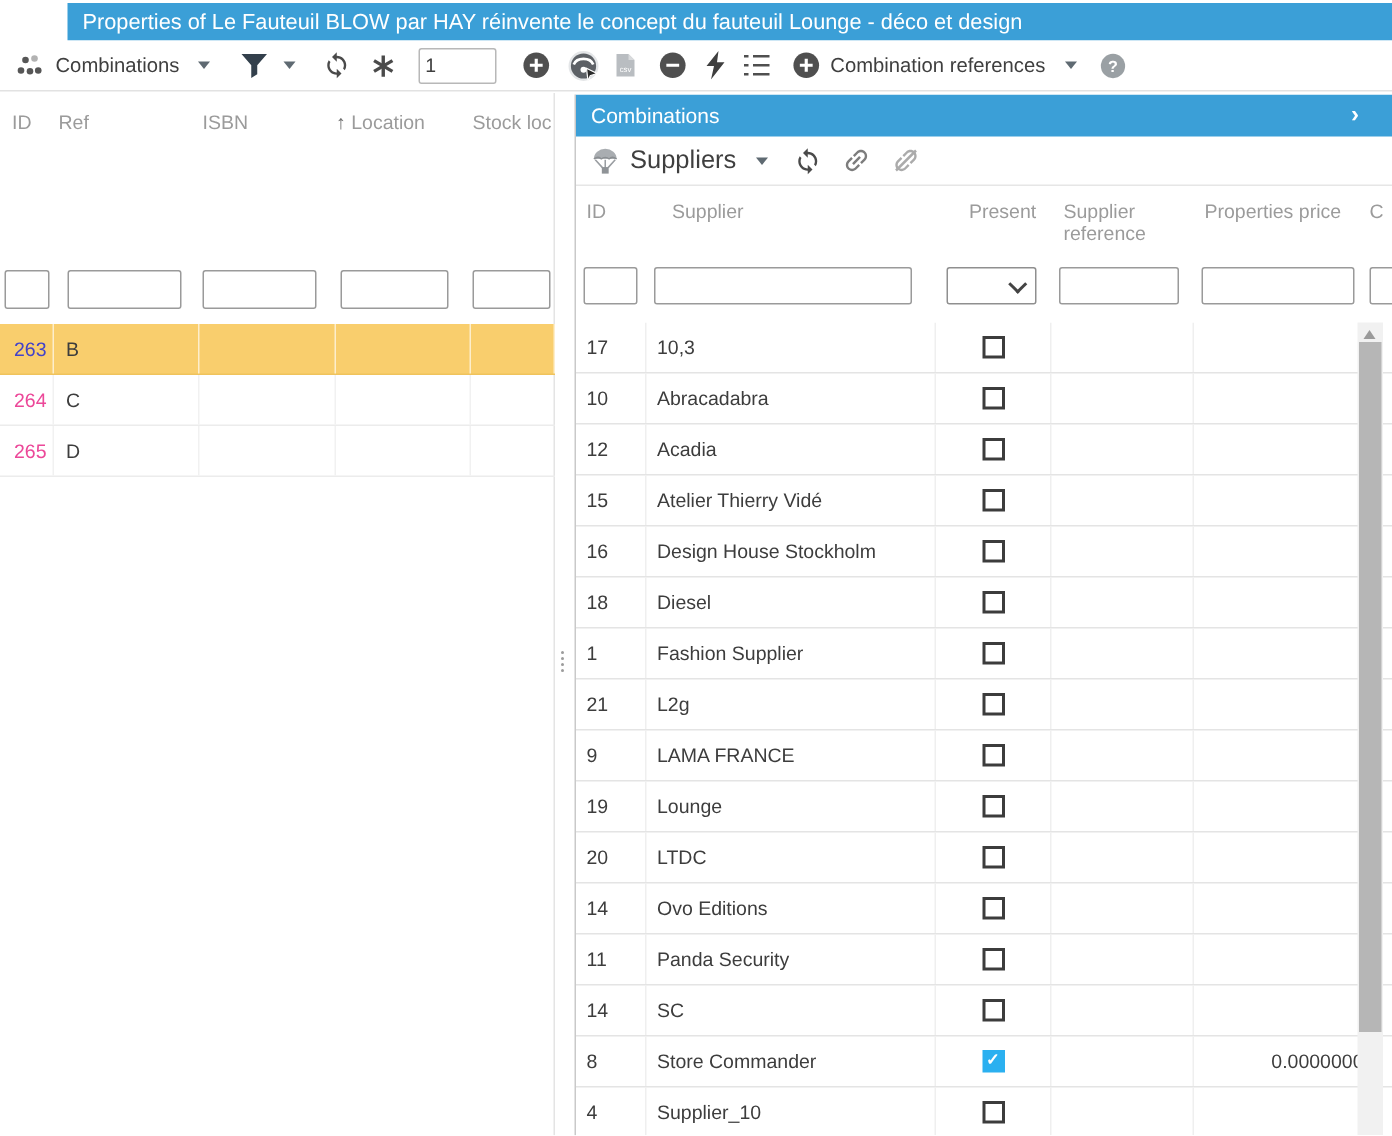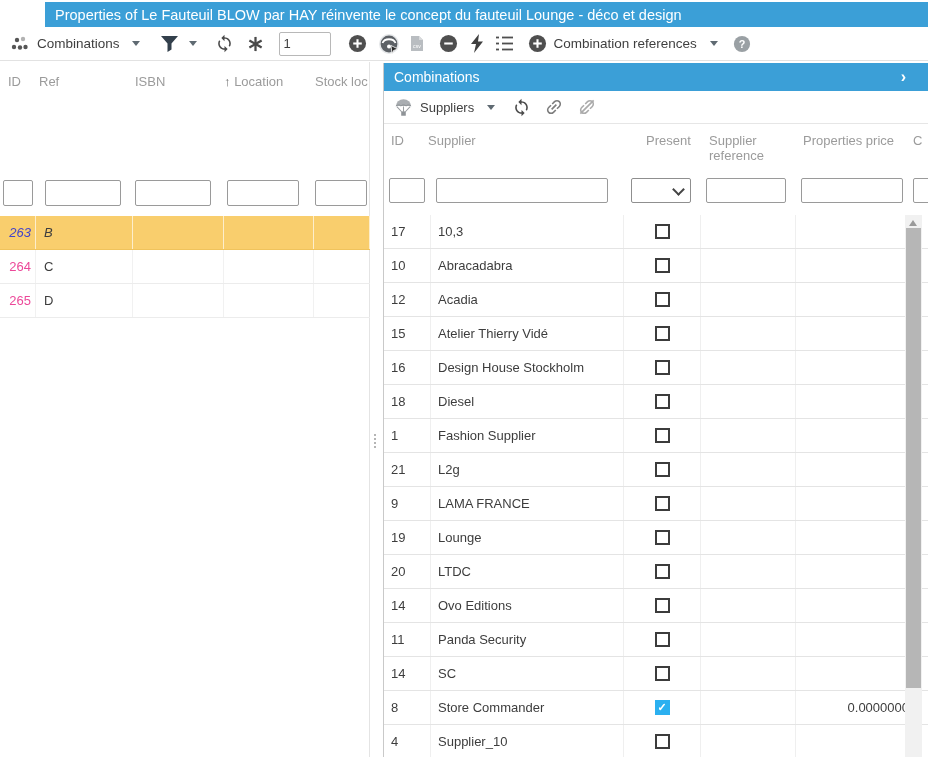--- a/index.html
+++ b/index.html
@@ -34,40 +34,40 @@
                   border-radius:2px;box-sizing:border-box;font-size:13px;padding:0 4px;
                   font-family:"Liberation Sans",sans-serif;}
   .lf1{left:3px;width:30px;}.lf2{left:45px;width:76px;}.lf3{left:135px;width:76px;}
   .lf4{left:227px;width:72px;}.lf5{left:315px;width:52px;}
   .lrows{position:absolute;top:154px;left:0;width:370px;}
   .lrow{display:flex;height:33px;line-height:33px;border-bottom:1px solid #ececec;}
   .lc{box-sizing:border-box;white-space:nowrap;overflow:hidden;border-right:1px solid #f1f1f1;}
   .lc1{width:36px;text-align:right;padding-right:4px;color:#ec4899;}
   .lc2{width:97px;padding-left:8px;color:#3d3d3d;}
   .lc3{width:91px;}.lc4{width:90px;}.lc5{flex:1;border-right:none;}
-  .lrow.sel{background:#f9ce6d;border-bottom:1px solid #f0c35c;font-style:italic;}
+  .lrow.sel{background:#f9ce6d;border-bottom:1px solid #f0c35c;}
   .lrow.sel .lc{border-right:1px solid rgba(255,255,255,.65);}
   .lrow.sel .lc1{color:#4343c9;}
 
   
   .splitter{position:absolute;top:62px;left:370px;width:13px;height:695px;background:#fff;}
   .grip{position:absolute;top:372px;left:4px;display:flex;flex-direction:column;gap:2px;}
   .grip i{width:2px;height:2px;background:#9c9c9c;border-radius:50%;}
 
   
   .rpanel{position:absolute;top:63px;left:383px;width:545px;height:694px;background:#fff;
           border-left:1px solid #c9c9c9;box-sizing:border-box;overflow:hidden;font-size:13px;}
   .rheader{height:28px;background:#3b9fd7;color:#fff;display:flex;align-items:center;
            box-sizing:border-box;padding:0 22px 0 10px;font-size:14px;}
   .rheader .chev{margin-left:auto;font-size:16px;font-weight:bold;}
   .rtoolbar{height:33px;display:flex;align-items:center;box-sizing:border-box;
-            padding-left:8px;border-bottom:1px solid #e6e6e6;font-size:13px;color:#3f3f3f;}
+            padding-left:8px;border-bottom:1px solid #e6e6e6;font-size:17px;color:#3f3f3f;}
   .rheadrow{position:relative;height:54px;color:#9b9b9b;}
   .rh{position:absolute;top:9px;}
-  .rh-id{left:7px;}.rh-sup{left:44px;}.rh-pres{left:262px;}
+  .rh-id{left:7px;}.rh-sup{left:64px;}.rh-pres{left:262px;}
   .rh-ref{left:325px;width:72px;line-height:15px;}
   .rh-wh{left:419px;}.rh-cur{left:529px;}
   .rfilters{position:relative;height:36px;}
   .rfilters input{position:absolute;top:0;height:25px;border:1px solid #9a9a9a;border-radius:2px;
                   box-sizing:border-box;font-size:13px;padding:0 4px;
                   font-family:"Liberation Sans",sans-serif;}
   .rf-id{left:5px;width:36px;}.rf-sup{left:52px;width:172px;}
   .rf-ref{left:322px;width:80px;}.rf-wh{left:417px;width:102px;}.rf-cur{left:529px;width:40px;}
   .rselect{position:absolute;left:247px;top:0;width:60px;height:25px;border:1px solid #8f8f8f;
            border-radius:2px;background:#fff;box-sizing:border-box;}

